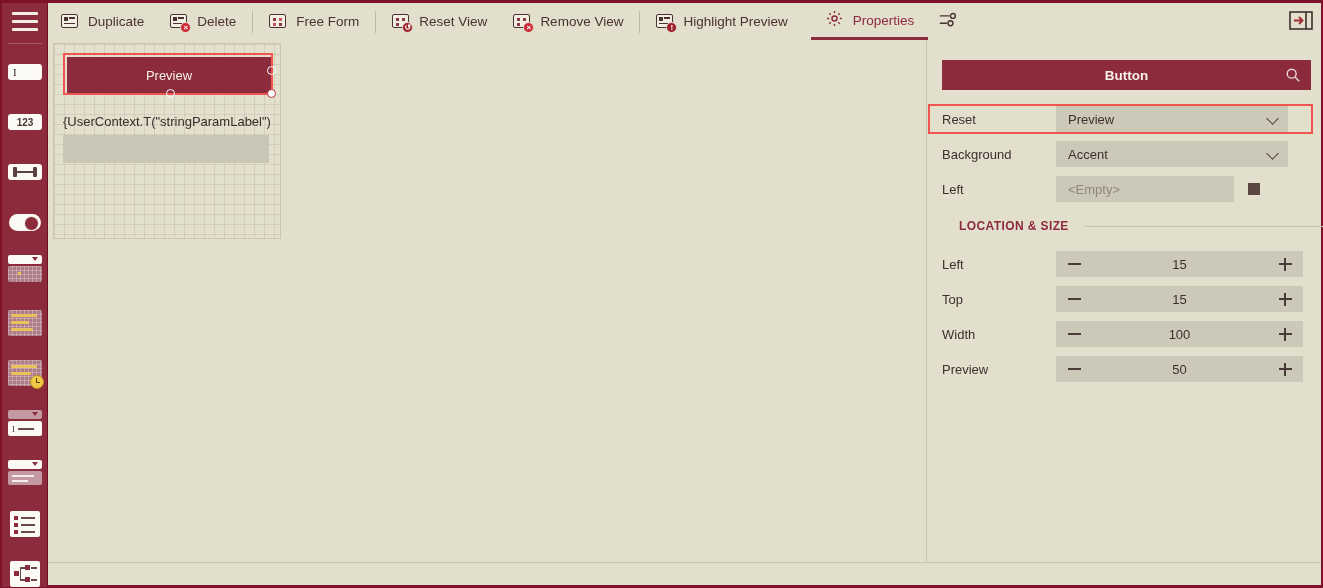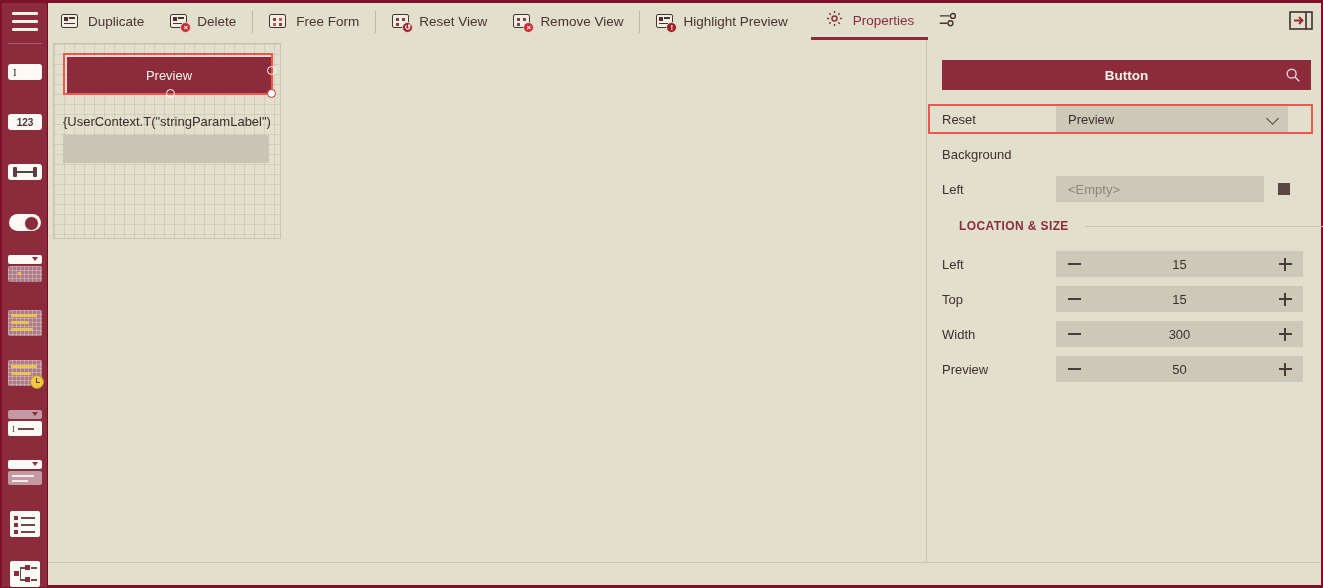--- a/index.html
+++ b/index.html
@@ -594,25 +594,29 @@
       <span class="prop-label">Reset</span>
       <span class="prop-control">
         <span class="prop-value">Preview</span>
         <span class="chev"></span>
       </span>
       <span id="row-action-highlight"></span>
     </div>
 
     <div class="prop-row" style="top:99px">
       <span class="prop-label">Background</span>
+      <span class="prop-control">
+        <span class="prop-value">Accent</span>
+        <span class="chev"></span>
+      </span>
     </div>
 
     <div class="prop-row" style="top:134px">
       <span class="prop-label">Left</span>
-      <span class="prop-control empty" style="width:208px">
+      <span class="prop-control empty" style="width:178px">
         <span class="prop-value placeholder">&lt;Empty&gt;</span>
       </span>
       <span class="swatch"></span>
     </div>
 
     <div style="position:absolute;left:17px;top:179px;width:393px;height:16px">
       <span id="section-title">LOCATION &amp; SIZE</span>
       <span id="section-rule"></span>
     </div>
 
@@ -631,21 +635,21 @@
         <span class="num-minus"></span>
         <span class="num-val">15</span>
         <span class="num-plus"></span>
       </span>
     </div>
 
     <div class="prop-row" style="top:279px">
       <span class="prop-label">Width</span>
       <span class="num-control">
         <span class="num-minus"></span>
-        <span class="num-val">300</span>
+        <span class="num-val">100</span>
         <span class="num-plus"></span>
       </span>
     </div>
 
     <div class="prop-row" style="top:314px">
       <span class="prop-label">Preview</span>
       <span class="num-control">
         <span class="num-minus"></span>
         <span class="num-val">50</span>
         <span class="num-plus"></span>

